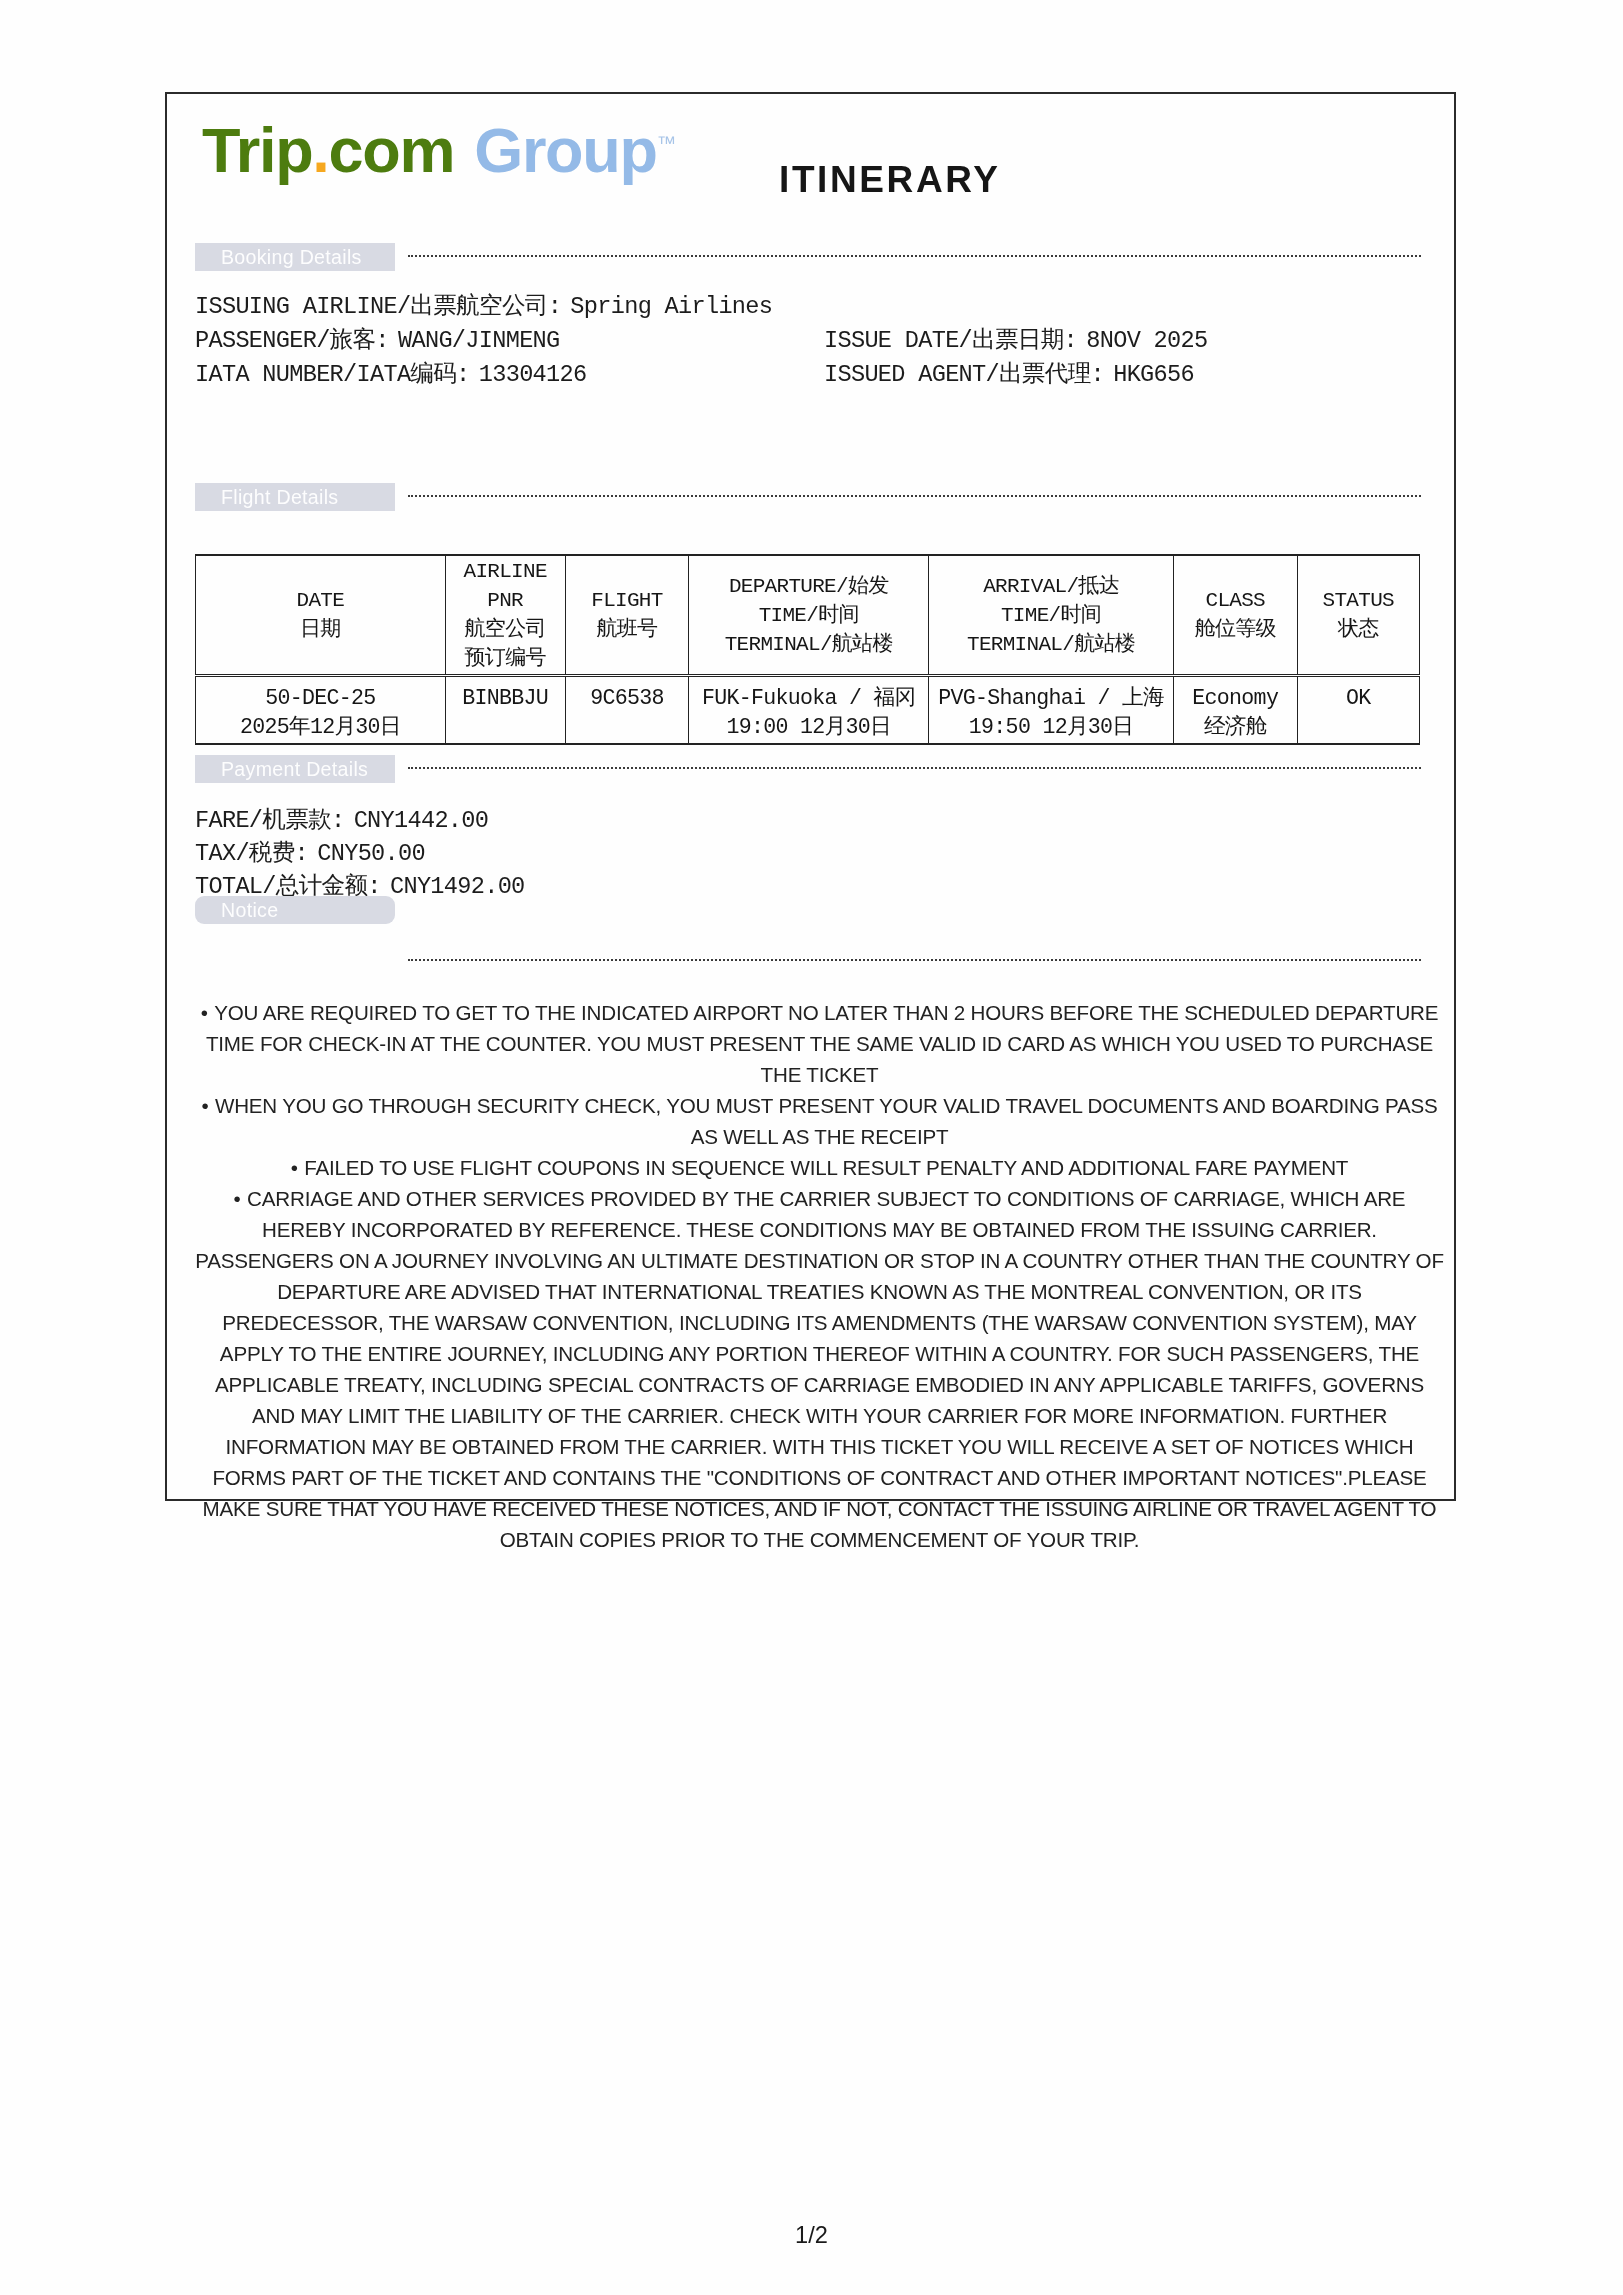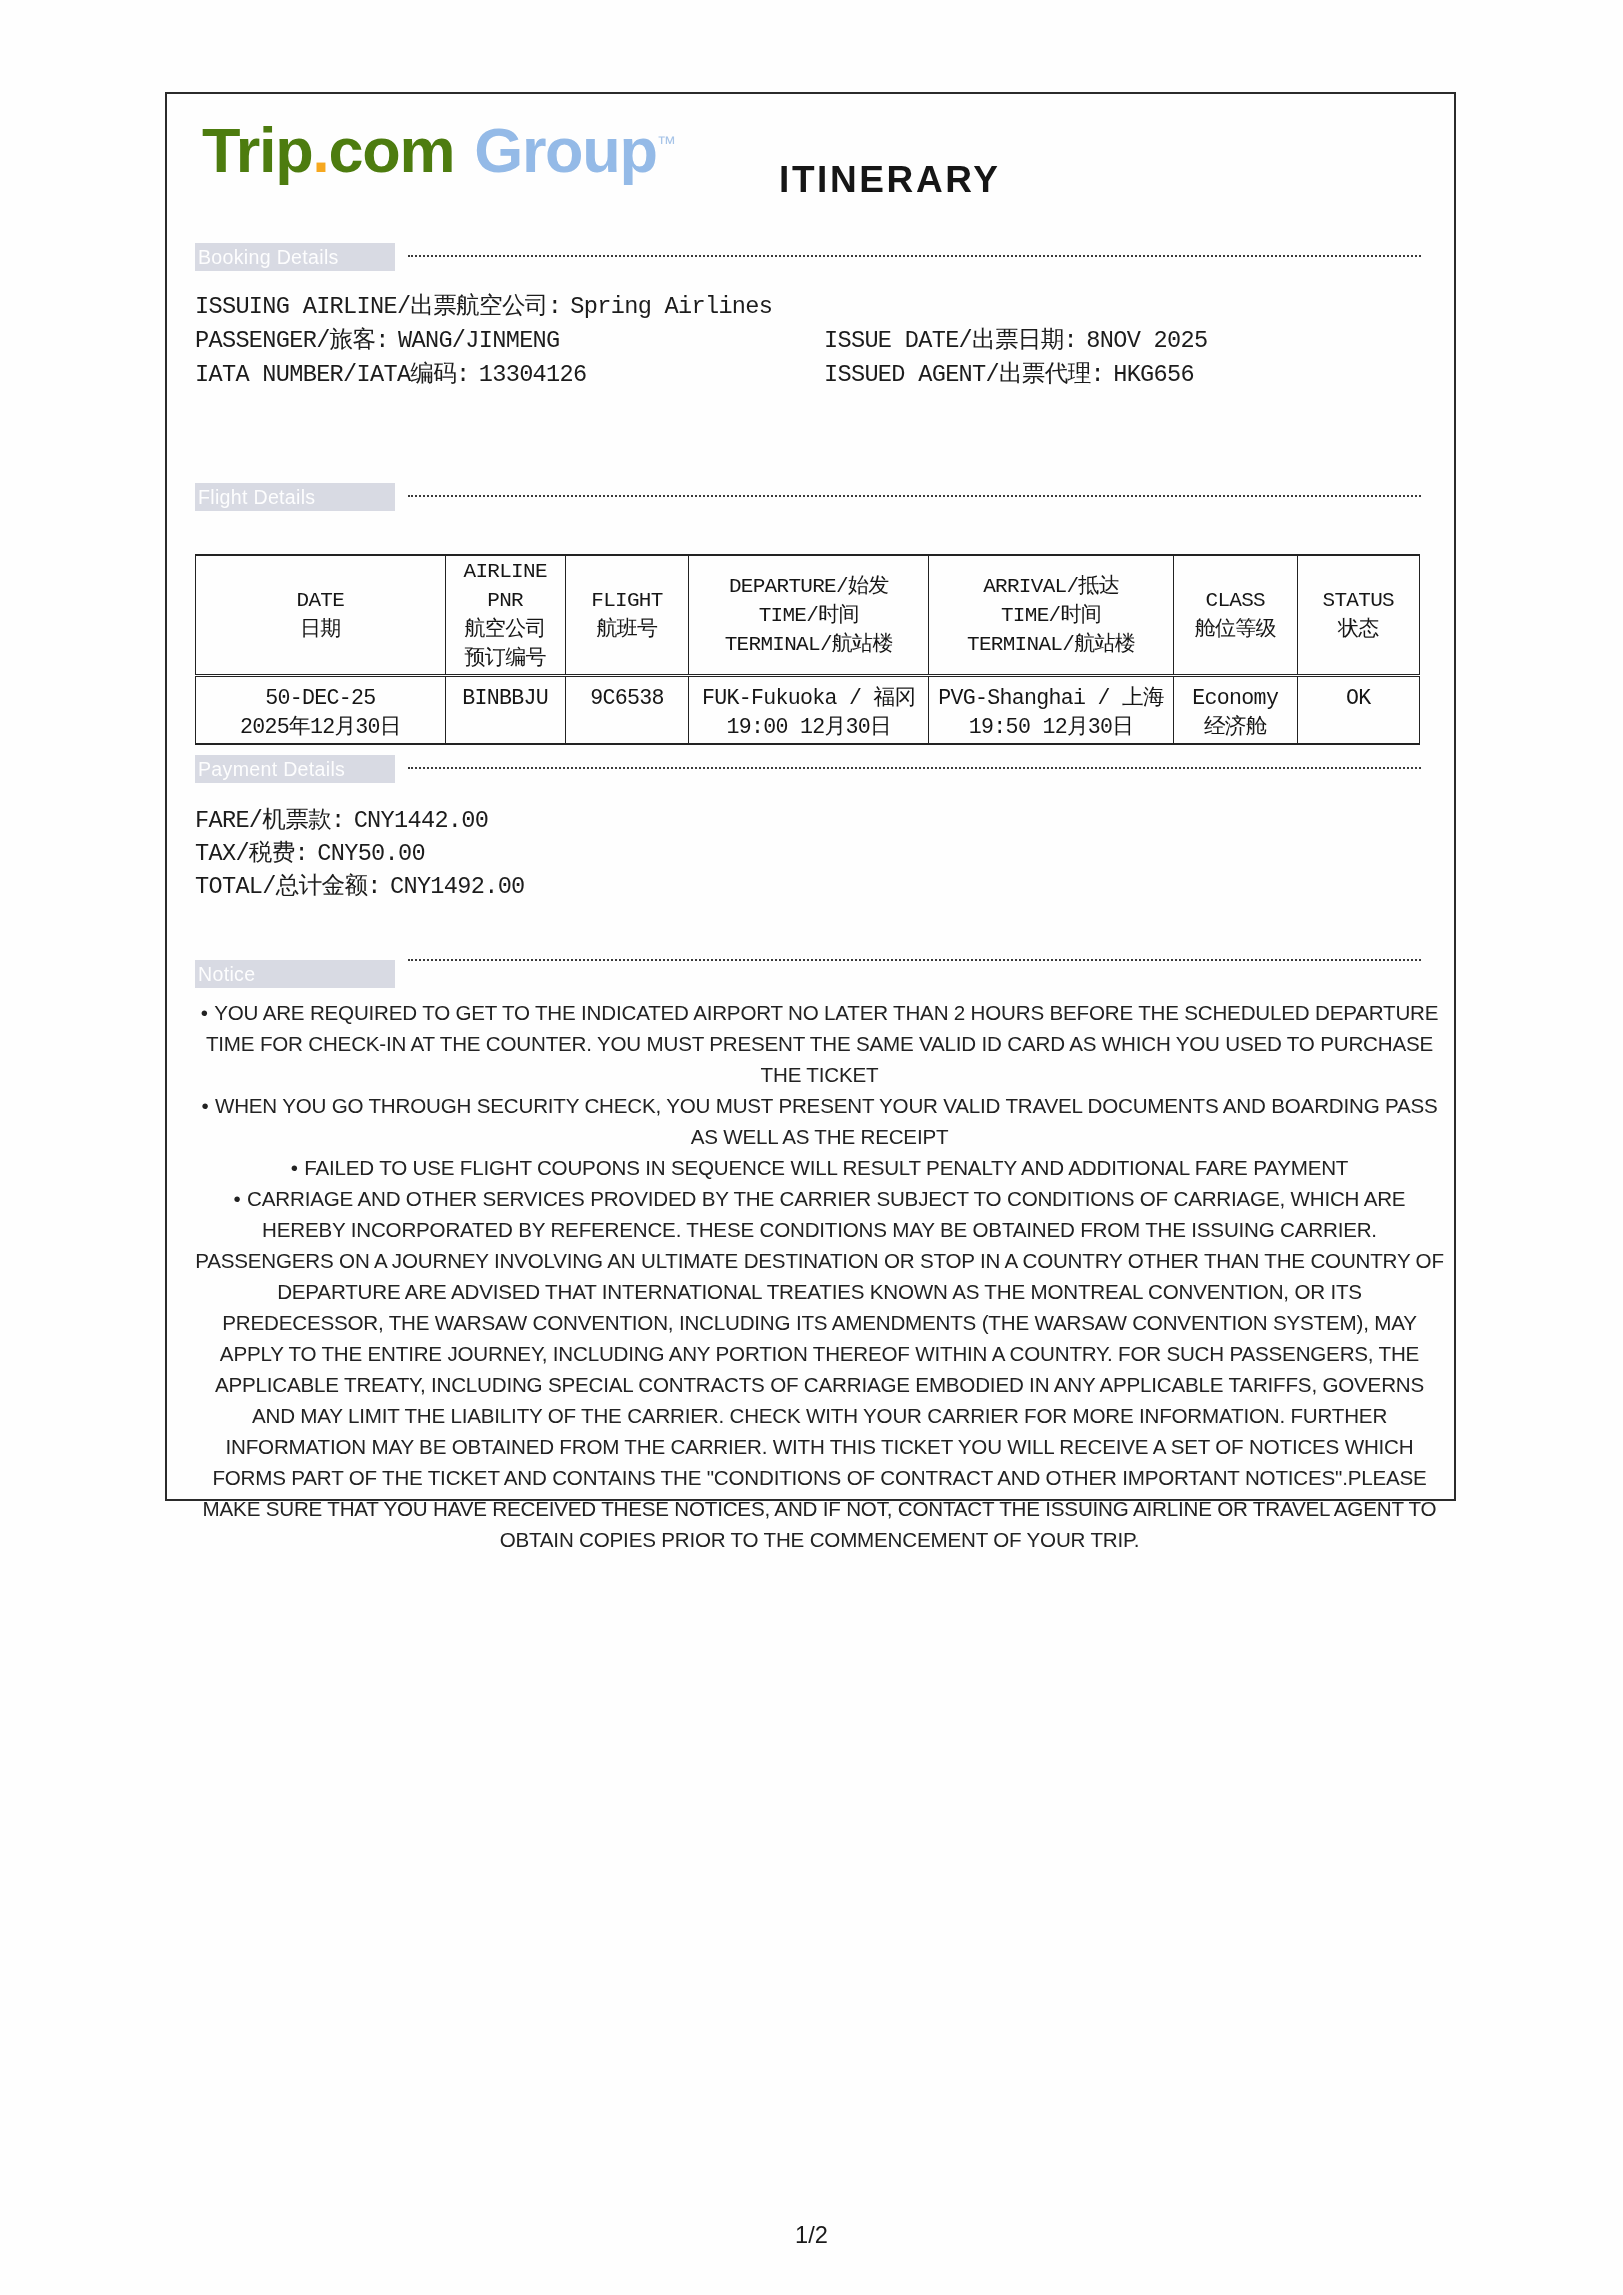--- a/index.html
+++ b/index.html
@@ -14,21 +14,21 @@
   
   .brand{position:absolute;left:35px;top:19.6px;white-space:nowrap;font-weight:bold;font-size:63px;letter-spacing:-1.3px;}
   .logo-trip,.logo-com{color:#4d7c0f;}
   .logo-dot{color:#f6a81f;}
   .logo-group{color:#94bae7;font-weight:bold;margin-left:20px;}
   .logo-tm{color:#a8c5e8;font-size:19.6px;font-weight:normal;vertical-align:super;}
   .doc-title{position:absolute;left:612px;top:65px;font-size:37px;letter-spacing:2.6px;color:#161616;font-weight:700;}
   
   .sec-bar{
     position:absolute;left:28px;width:200px;height:27.5px;background:#d8dae3;
-    color:rgba(255,255,255,0.95);font-size:19.6px;line-height:28px;padding-left:3px;box-sizing:border-box;
+    color:rgba(255,255,255,0.95);font-size:19.6px;line-height:28px;padding-left:26px;box-sizing:border-box;
     letter-spacing:0.3px;
   }
   .dotted{position:absolute;left:241px;width:1013px;height:0;border-top:2.6px dotted #3a3a3a;}
   
   .mono{font-family:"Liberation Mono","DejaVu Sans Mono",monospace;}
   .fields{position:absolute;font-size:23.6px;color:#1c1c1c;}
   .fields .row{height:34px;line-height:34px;white-space:nowrap;}
   .fields .lbl{letter-spacing:-0.7px;}
   .fields .val{margin-left:9.2px;letter-spacing:-0.7px;}
   
@@ -139,21 +139,21 @@
         <span class="lbl">FARE/机票款:</span><span class="val">CNY1442.00</span>
       </div>
       <div class="row" style="height:33px;line-height:33px;">
         <span class="lbl">TAX/税费:</span><span class="val">CNY50.00</span>
       </div>
       <div class="row" style="height:33px;line-height:33px;">
         <span class="lbl">TOTAL/总计金额:</span><span class="val">CNY1492.00</span>
       </div>
     </div>
 
-    <div class="sec-bar" style="top:866px;">Notice</div>
+    <div class="sec-bar" style="top:802px;border-radius:9px;">Notice</div>
     <div class="dotted" style="top:865px;"></div>
 
     <div class="notice">
       <p><span class="bullet">•</span><span>YOU ARE REQUIRED TO GET TO THE INDICATED AIRPORT NO LATER THAN 2 HOURS BEFORE THE SCHEDULED DEPARTURE TIME FOR CHECK-IN AT THE COUNTER. YOU MUST PRESENT THE SAME VALID ID CARD AS WHICH YOU USED TO PURCHASE THE TICKET</span></p>
       <p><span class="bullet">•</span><span>WHEN YOU GO THROUGH SECURITY CHECK, YOU MUST PRESENT YOUR VALID TRAVEL DOCUMENTS AND BOARDING PASS AS WELL AS THE RECEIPT</span></p>
       <p><span class="bullet">•</span><span>FAILED TO USE FLIGHT COUPONS IN SEQUENCE WILL RESULT PENALTY AND ADDITIONAL FARE PAYMENT</span></p>
       <p><span class="bullet">•</span><span>CARRIAGE AND OTHER SERVICES PROVIDED BY THE CARRIER SUBJECT TO CONDITIONS OF CARRIAGE, WHICH ARE HEREBY INCORPORATED BY REFERENCE. THESE CONDITIONS MAY BE OBTAINED FROM THE ISSUING CARRIER. PASSENGERS ON A JOURNEY INVOLVING AN ULTIMATE DESTINATION OR STOP IN A COUNTRY OTHER THAN THE COUNTRY OF DEPARTURE ARE ADVISED THAT INTERNATIONAL TREATIES KNOWN AS THE MONTREAL CONVENTION, OR ITS PREDECESSOR, THE WARSAW CONVENTION, INCLUDING ITS AMENDMENTS (THE WARSAW CONVENTION SYSTEM), MAY APPLY TO THE ENTIRE JOURNEY, INCLUDING ANY PORTION THEREOF WITHIN A COUNTRY. FOR SUCH PASSENGERS, THE APPLICABLE TREATY, INCLUDING SPECIAL CONTRACTS OF CARRIAGE EMBODIED IN ANY APPLICABLE TARIFFS, GOVERNS AND MAY LIMIT THE LIABILITY OF THE CARRIER. CHECK WITH YOUR CARRIER FOR MORE INFORMATION. FURTHER INFORMATION MAY BE OBTAINED FROM THE CARRIER. WITH THIS TICKET YOU WILL RECEIVE A SET OF NOTICES WHICH FORMS PART OF THE TICKET AND CONTAINS THE "CONDITIONS OF CONTRACT AND OTHER IMPORTANT NOTICES".PLEASE MAKE SURE THAT YOU HAVE RECEIVED THESE NOTICES, AND IF NOT, CONTACT THE ISSUING AIRLINE OR TRAVEL AGENT TO OBTAIN COPIES PRIOR TO THE COMMENCEMENT OF YOUR TRIP.</span></p>
     </div>
 
   </div>

